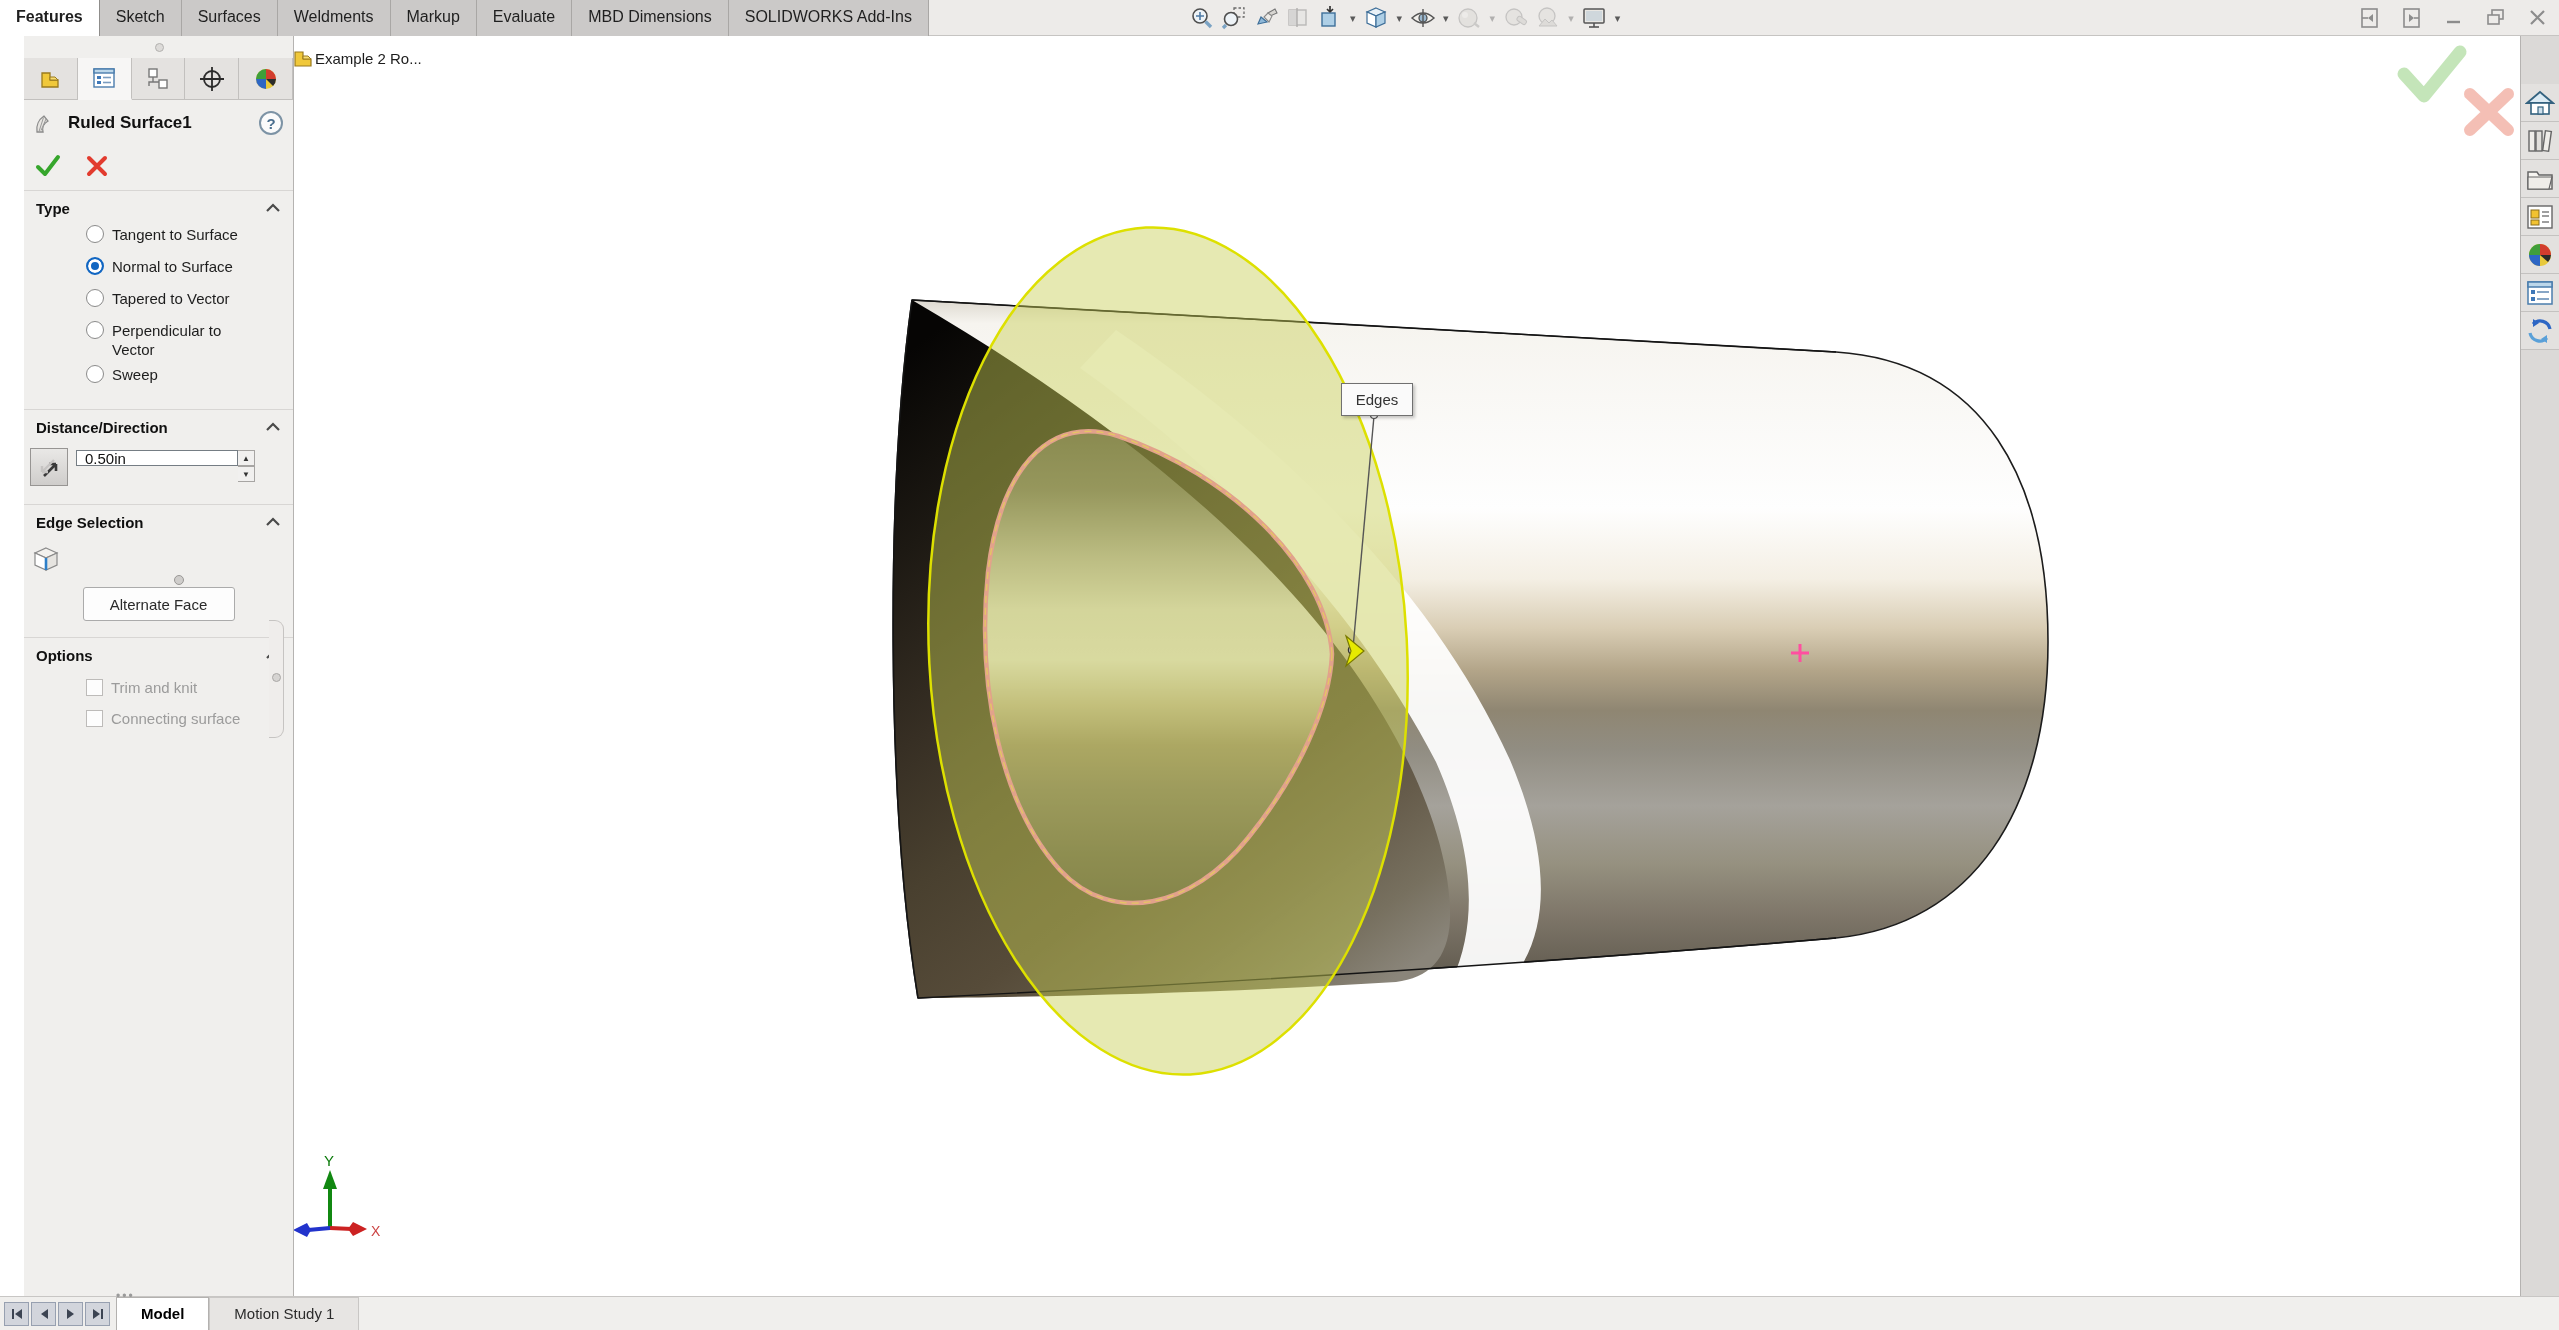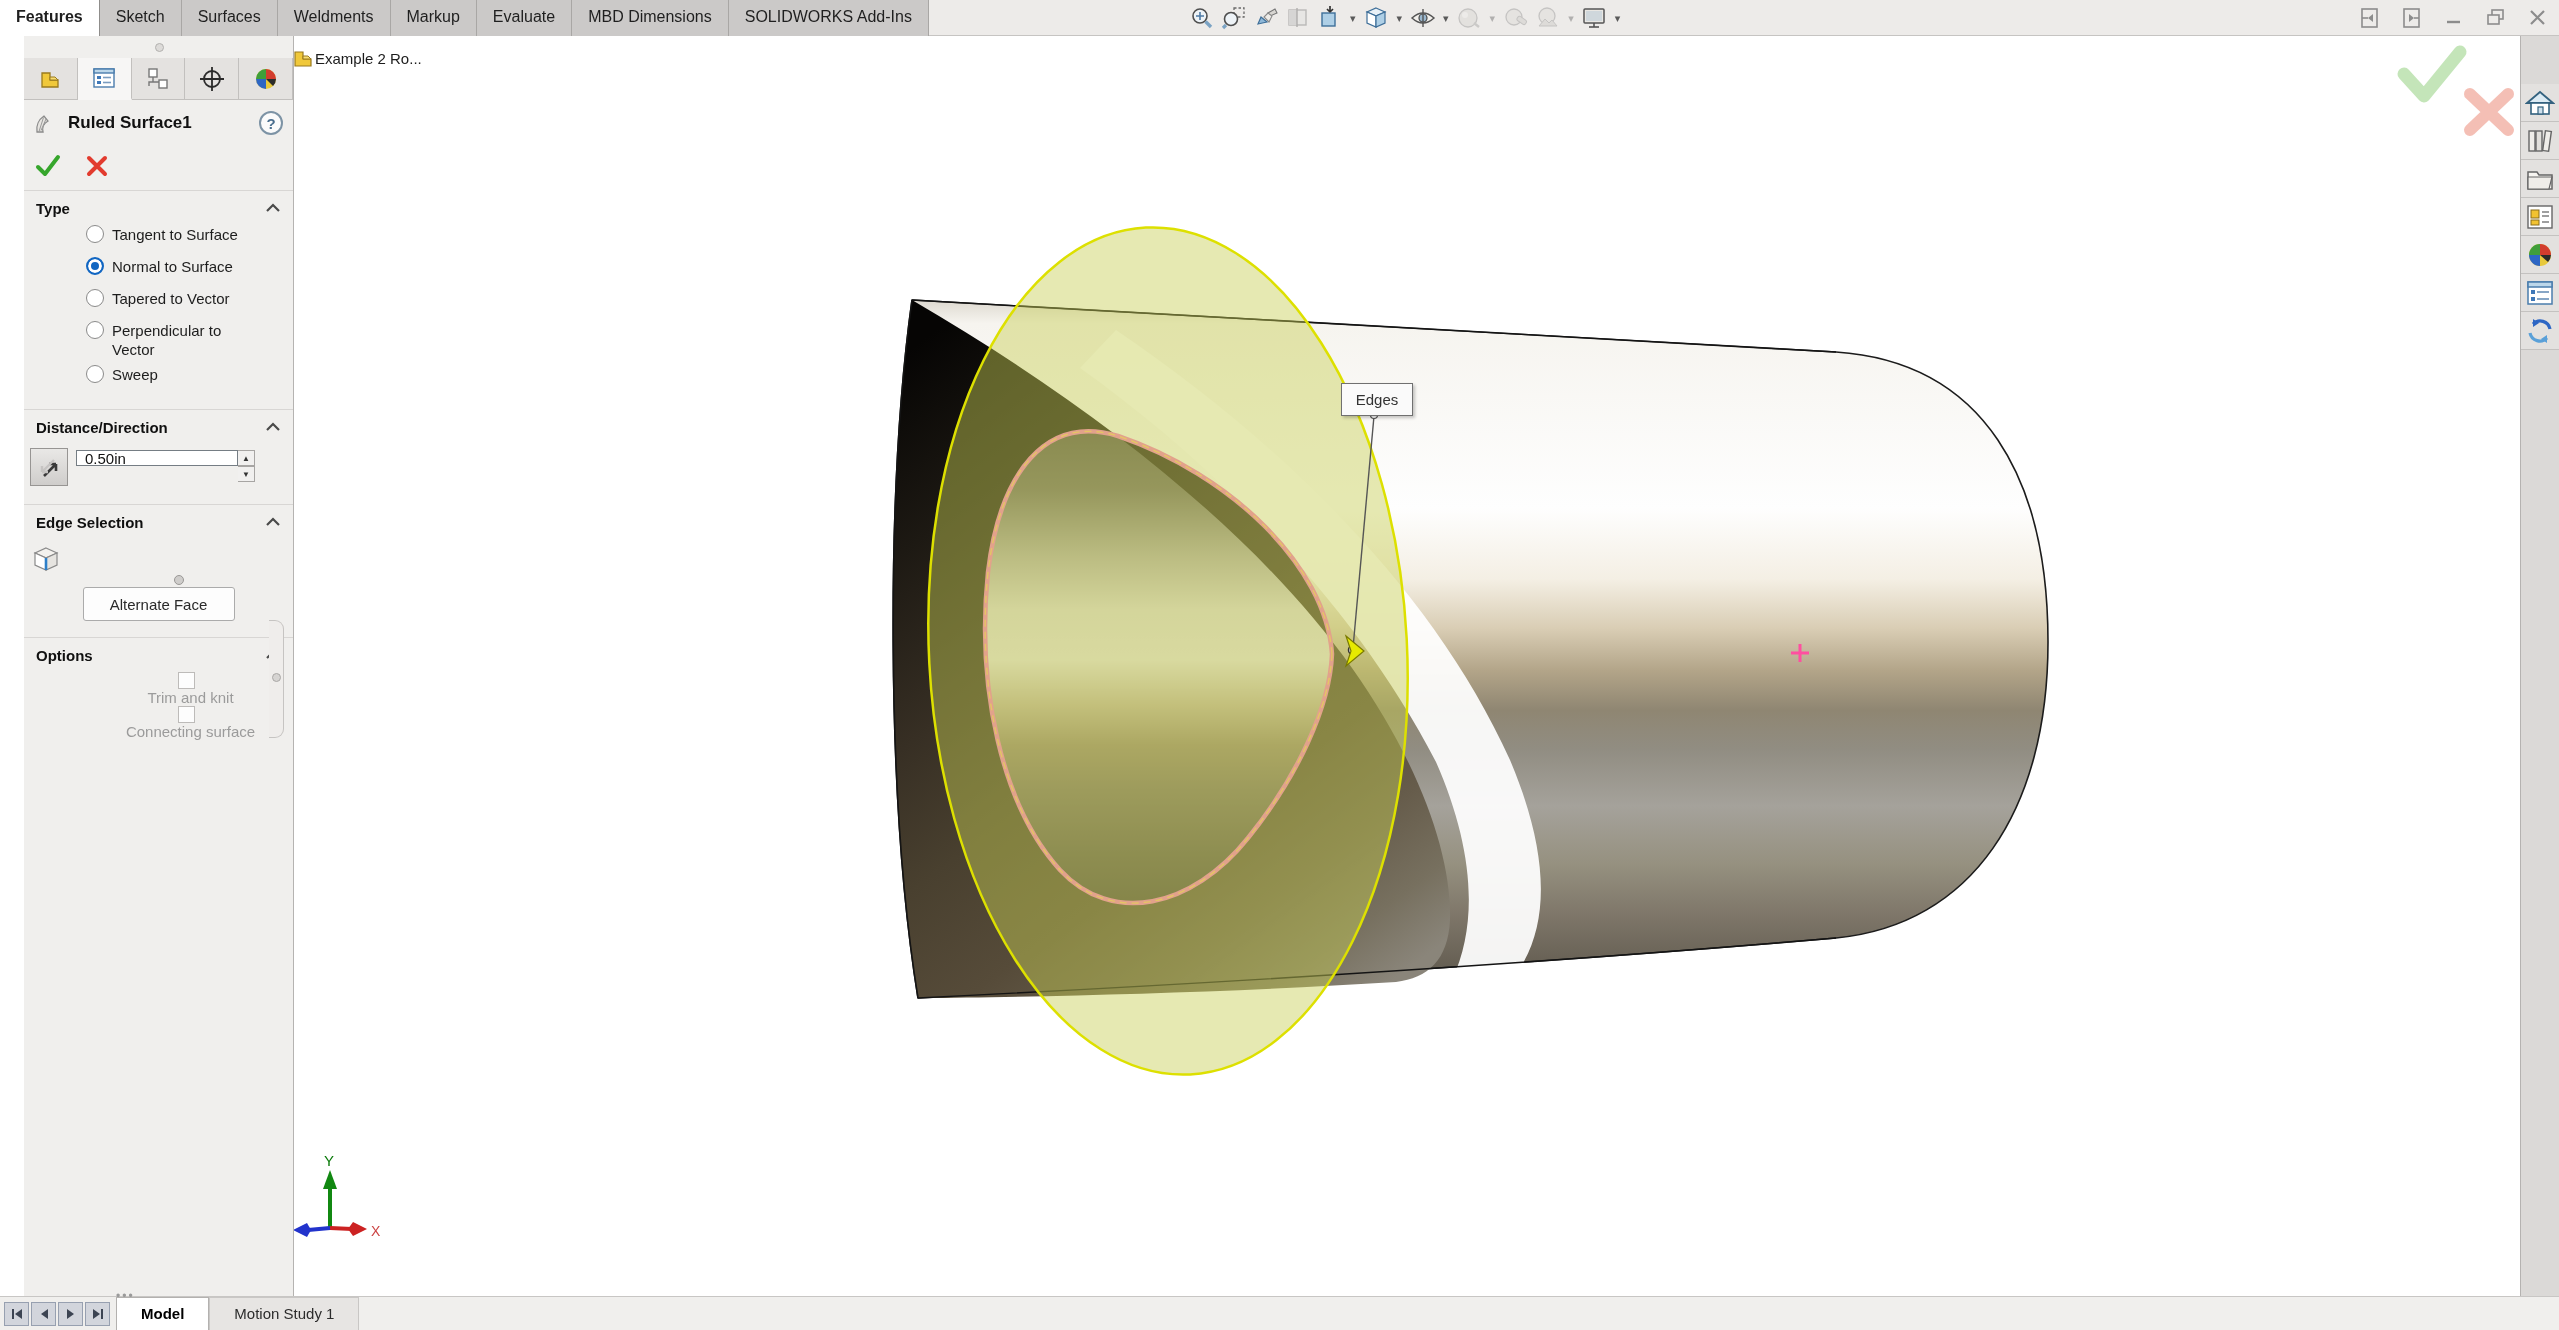--- a/index.html
+++ b/index.html
@@ -58,21 +58,21 @@
   .edge-box { width:188px; height:196px; display:flex; }
   .pink-stripe { width:15px; background:#f36bb0; }
   .edge-items { flex:1; background:#d6ecf9; border:2px solid #3fa7db; font-size:14px; color:#161616;
                 padding:4px 6px; overflow:hidden; }
   .listgrip { height:14px; position:relative; }
   .listgrip .dot { position:absolute; left:150px; top:2px; width:10px; height:10px; border-radius:50%;
                    background:#cfcdcb; border:1px solid #9a9896; }
   .btn-row { height:46px; display:flex; justify-content:center; }
   .alt-btn { width:152px; height:34px; background:#fdfdfd; border:1px solid #ababab; border-radius:3px;
              font-size:15px; color:#2a2a2a; font-family:"Liberation Sans",sans-serif; }
-  .chk-row { display:flex; align-items:center; padding:0 6px 0 62px; min-height:31px; color:#9b9b9b;flex-direction:column; }
+  .chk-row { display:flex; align-items:center; padding:0 6px 0 62px; min-height:31px; color:#9b9b9b; }
   .chk { width:17px; height:17px; border:1px solid #bdbbb9; background:#fdfdfd; flex:none; }
   .chk-lbl { padding-left:8px; }
 
   .vsplit { position:absolute; left:269px; top:620px; width:15px; height:118px; background:#efedeb;
             border:1px solid #c6c4c2; border-left:none; border-radius:0 9px 9px 0; z-index:35; }
   .vsplit .dot { position:absolute; left:3px; top:52px; width:9px; height:9px; border-radius:50%;
                  background:#d6d4d2; border:1px solid #aaa8a6; }
 
   
   .viewport { position:absolute; left:271px; top:36px; width:2249px; height:1260px; background:#fff; z-index:10; }

